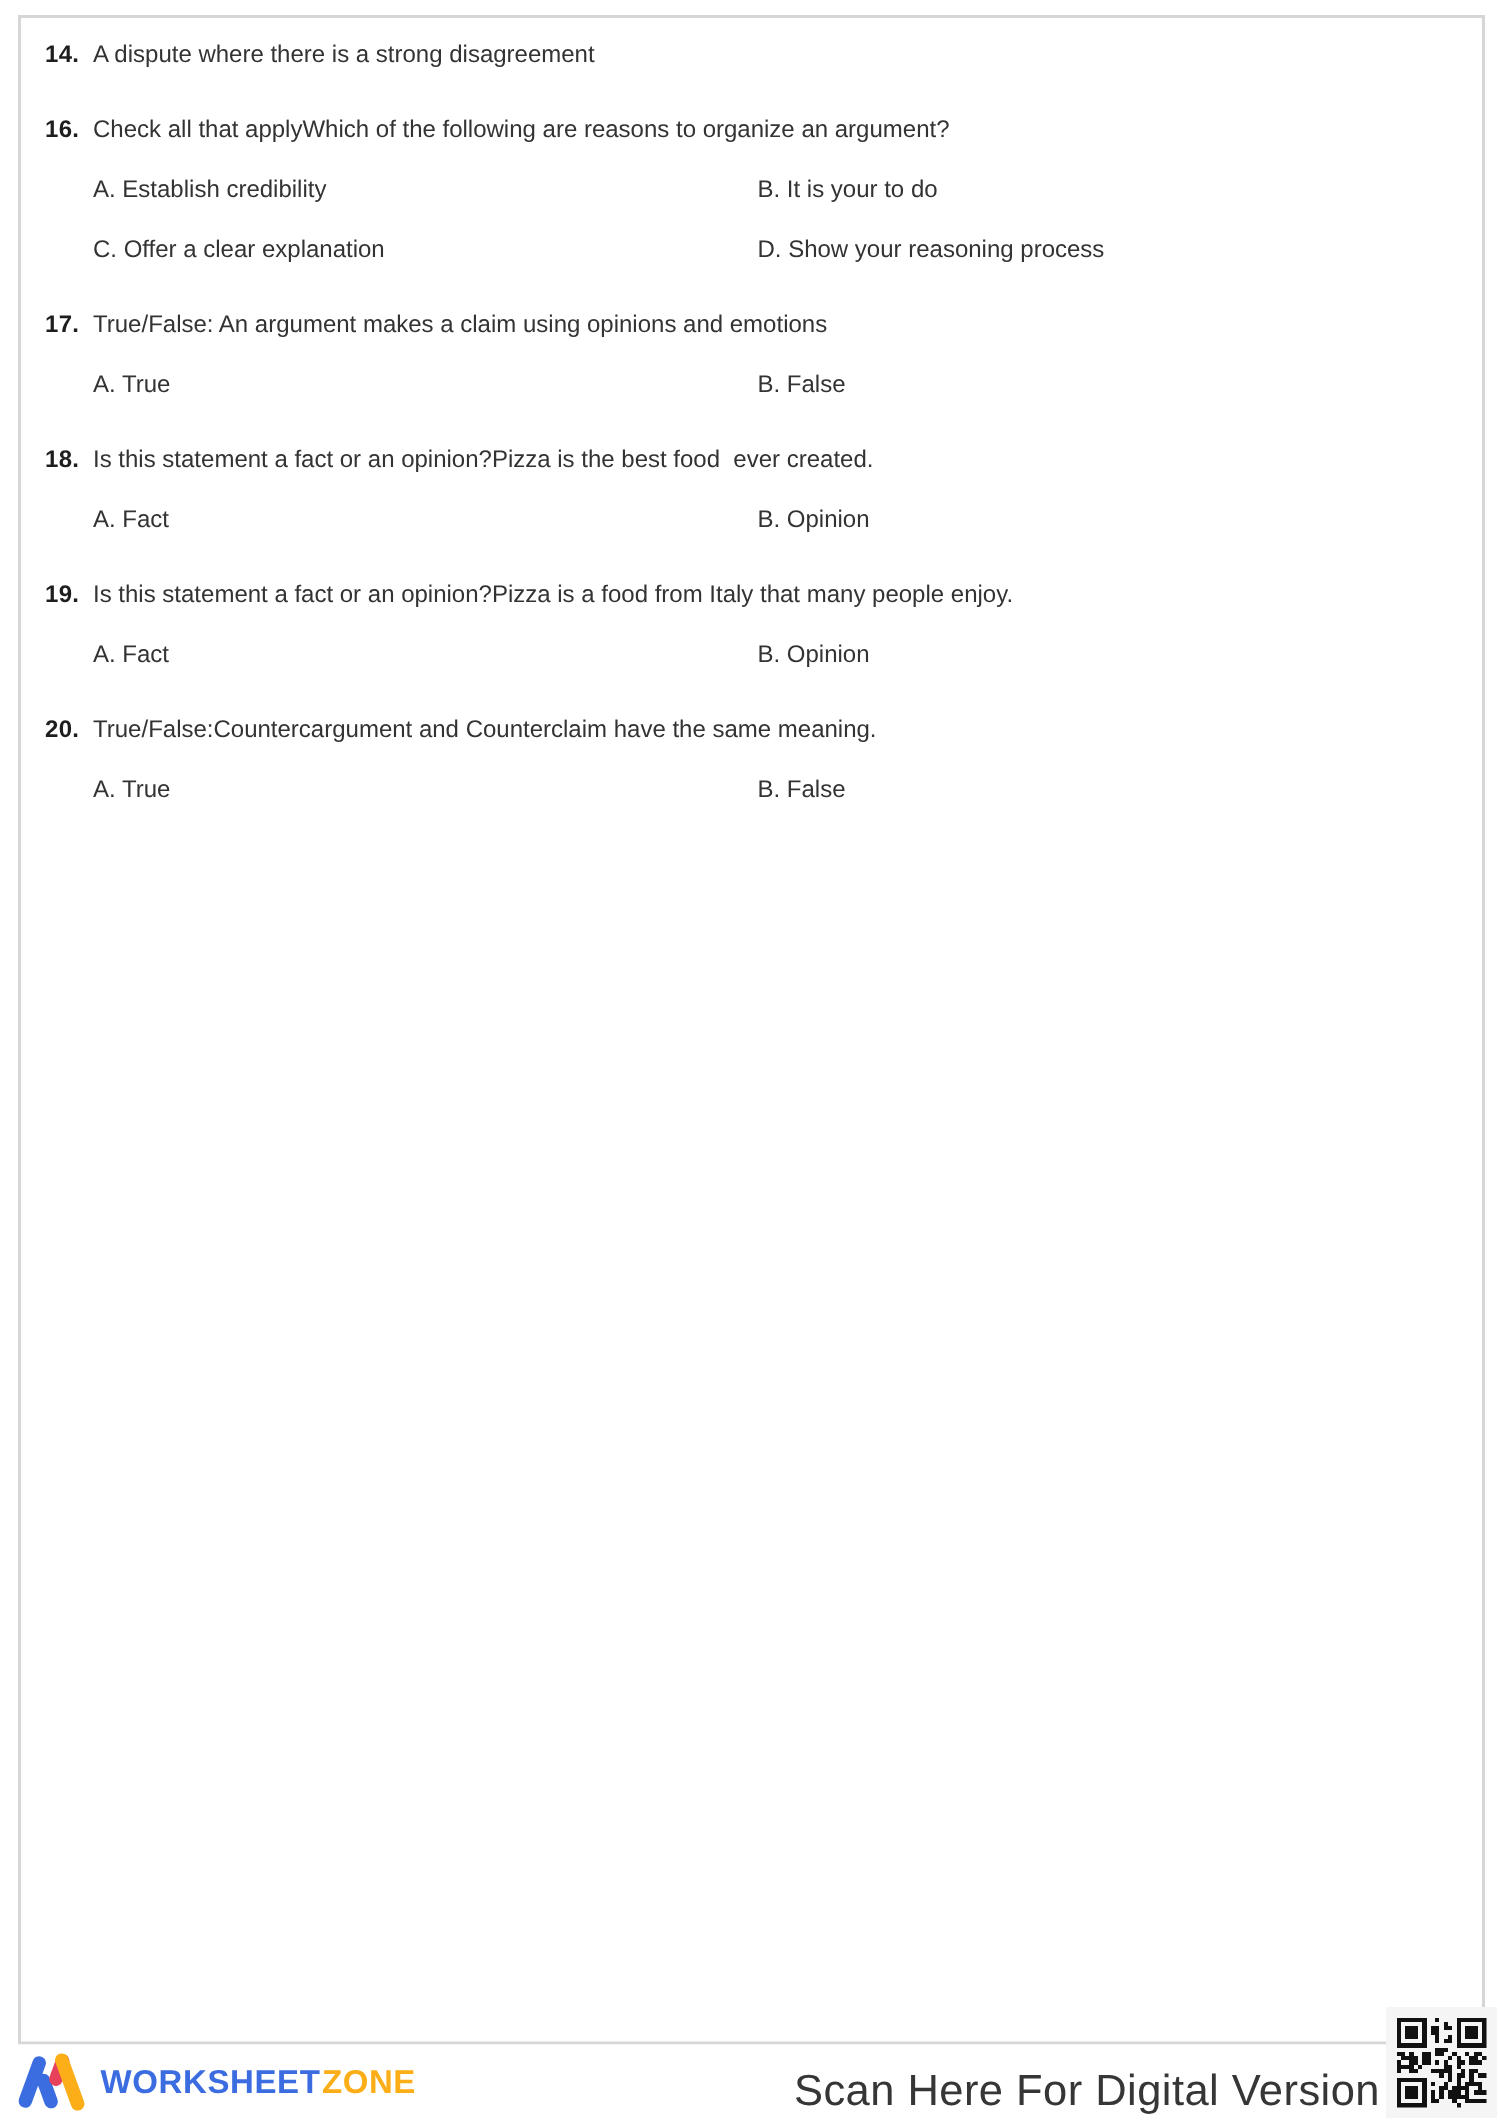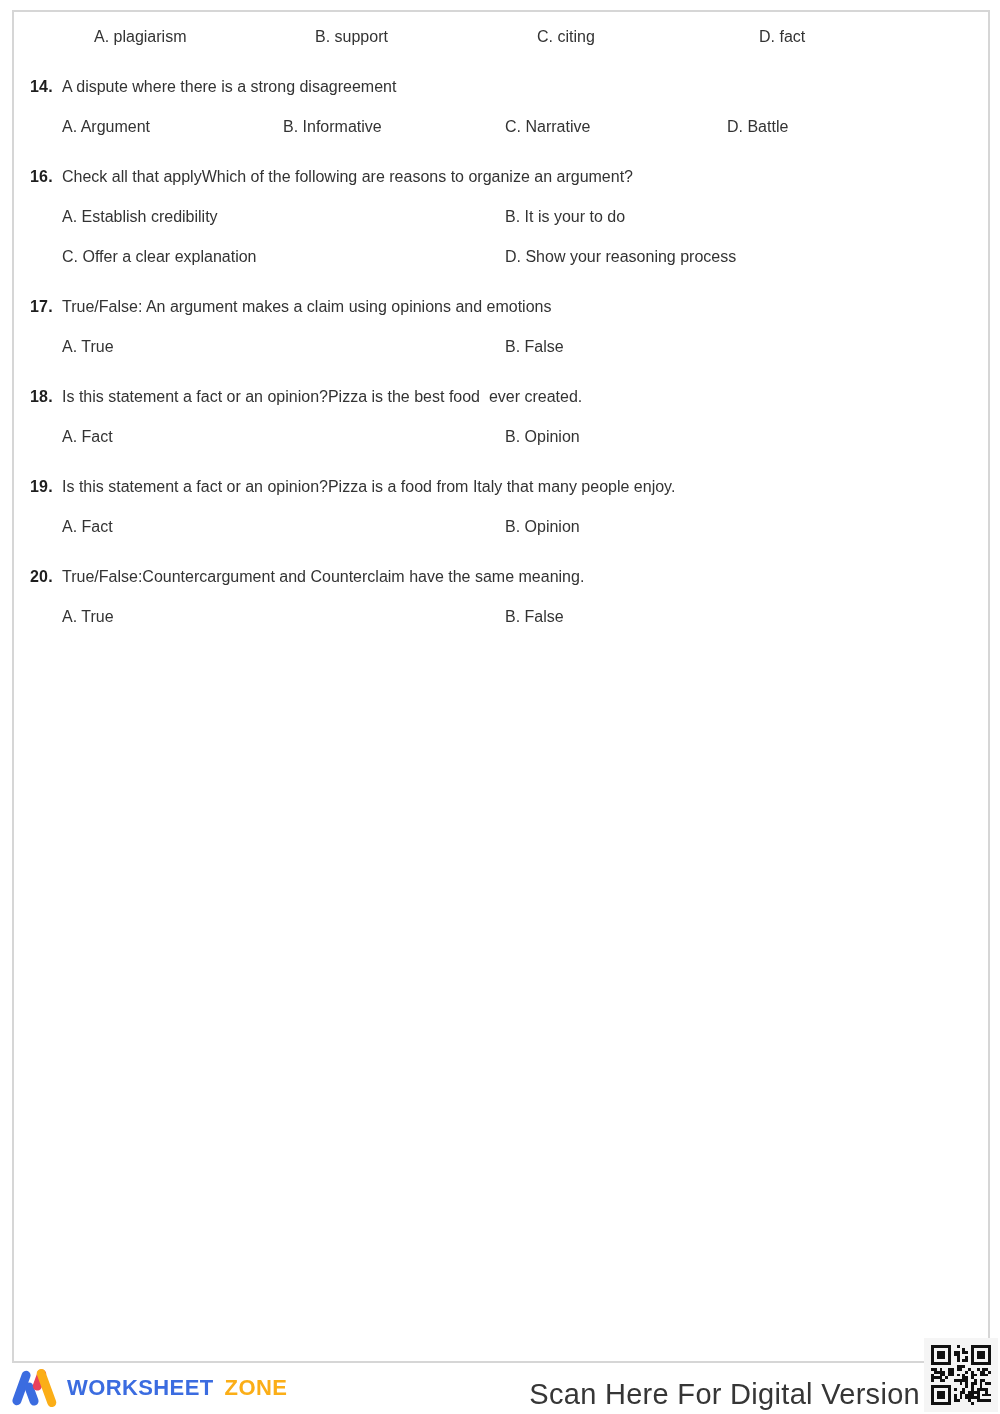--- a/index.html
+++ b/index.html
@@ -78,21 +78,21 @@
     border-radius: 5px;
   }
   .bar-blue-1   { left: 3px;  top: 4px;  height: 36px; background: var(--brand-blue,  #3b6ce0); transform: rotate(20deg); }
   .bar-blue-2   { left: 13px; top: 16px; height: 24px; background: var(--brand-blue,  #3b6ce0); transform: rotate(-20deg); }
   .bar-red      { left: 21px; top: 3px;  height: 22px; background: var(--brand-red,   #e8415c); transform: rotate(20deg); }
   .bar-yellow   { left: 28px; top: 2px;  height: 40px; background: var(--brand-yellow,#fbae17); transform: rotate(-20deg); }
 
   .brand-words {
     display: flex;
     align-items: baseline;
-    gap: 11px;
+    gap: 1px;
     font-size: 22px;
     font-weight: 800;
     letter-spacing: 0.4px;
     justify-content: flex-end;
   }
   .brand-word-1 { color: var(--brand-blue, #3b6ce0); }
   .brand-word-2 { color: var(--brand-yellow, #fbae17); }
 
   .scan-label {
     position: absolute;
@@ -111,39 +111,25 @@
     display: flex;
     align-items: center;
     justify-content: center;
   }
   .qr-box svg { width: 60px; height: 60px; shape-rendering: crispEdges; }
 </style>
 </head>
 <body>
 
 <div class="sheet">
-  <div class="carryover">
-      <div class="options-grid">
-        <div class="option">A. plagiarism</div>
-        <div class="option">B. support</div>
-        <div class="option">C. citing</div>
-        <div class="option">D. fact</div>
-      </div>
-    </div>
   <div>
       <div class="question-block">
         <div class="question-row">
           <span class="question-number">14.</span>
           <span class="question-text">A dispute where there is a strong disagreement</span>
-        </div>
-        <div class="options-grid">
-          <div class="option">A. Argument</div>
-          <div class="option">B. Informative</div>
-          <div class="option">C. Narrative</div>
-          <div class="option">D. Battle</div>
         </div>
       </div>
       <div class="question-block">
         <div class="question-row">
           <span class="question-number">16.</span>
           <span class="question-text">Check all that applyWhich of the following are reasons to organize an argument?</span>
         </div>
         <div class="options-grid">
           <div class="option span2">A. Establish credibility</div>
           <div class="option span2">B. It is your to do</div>

